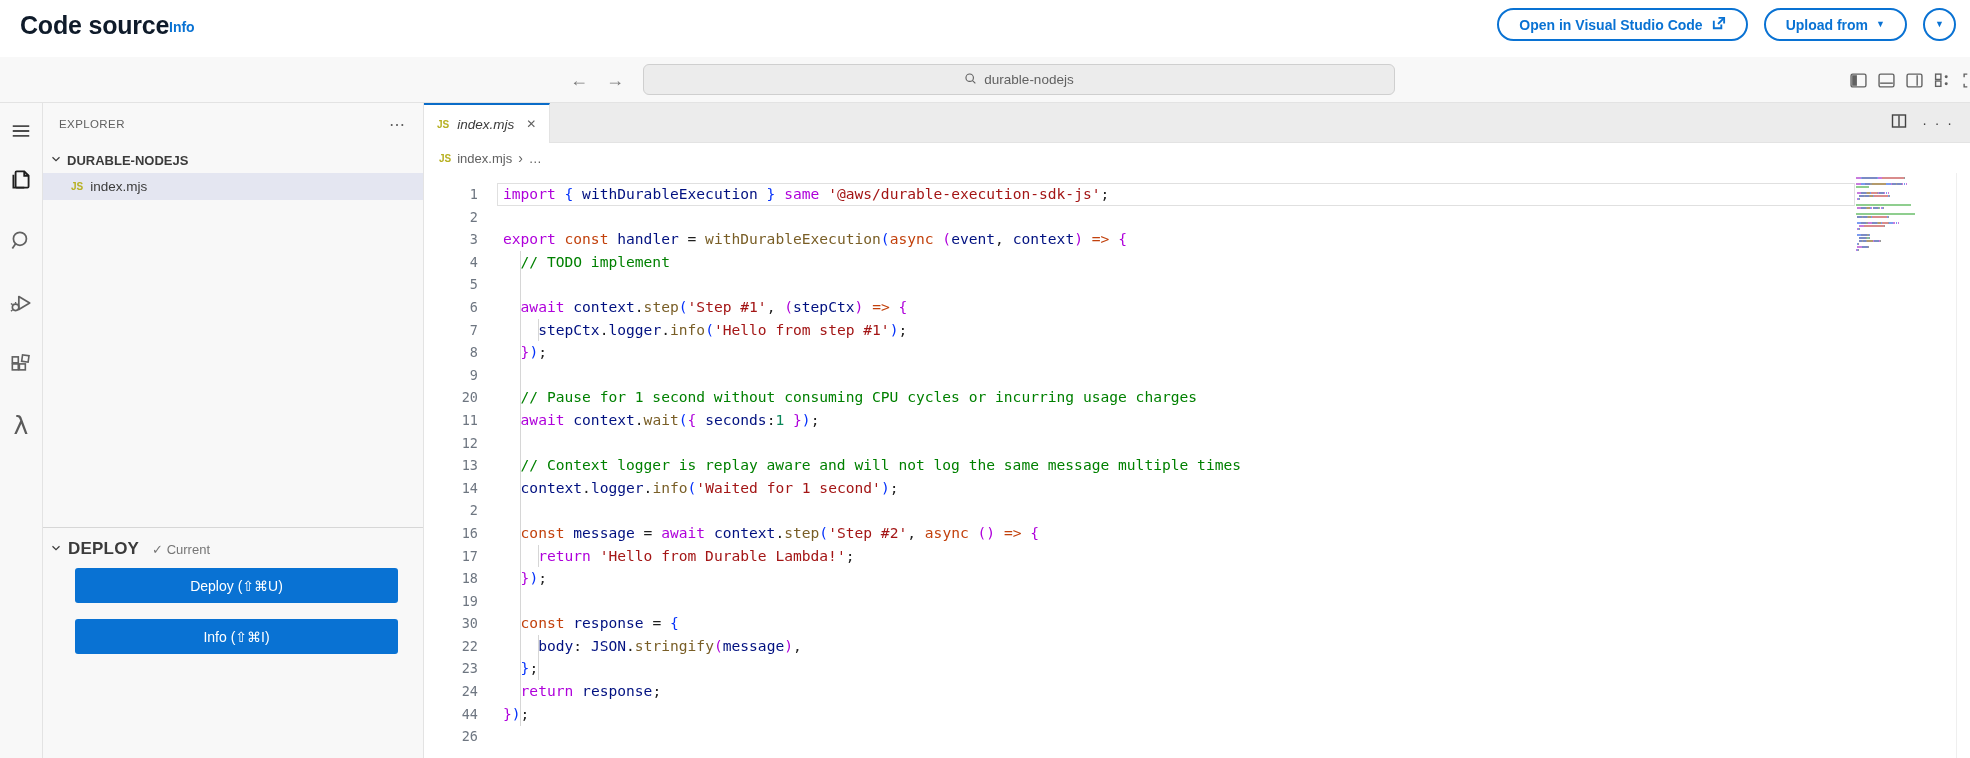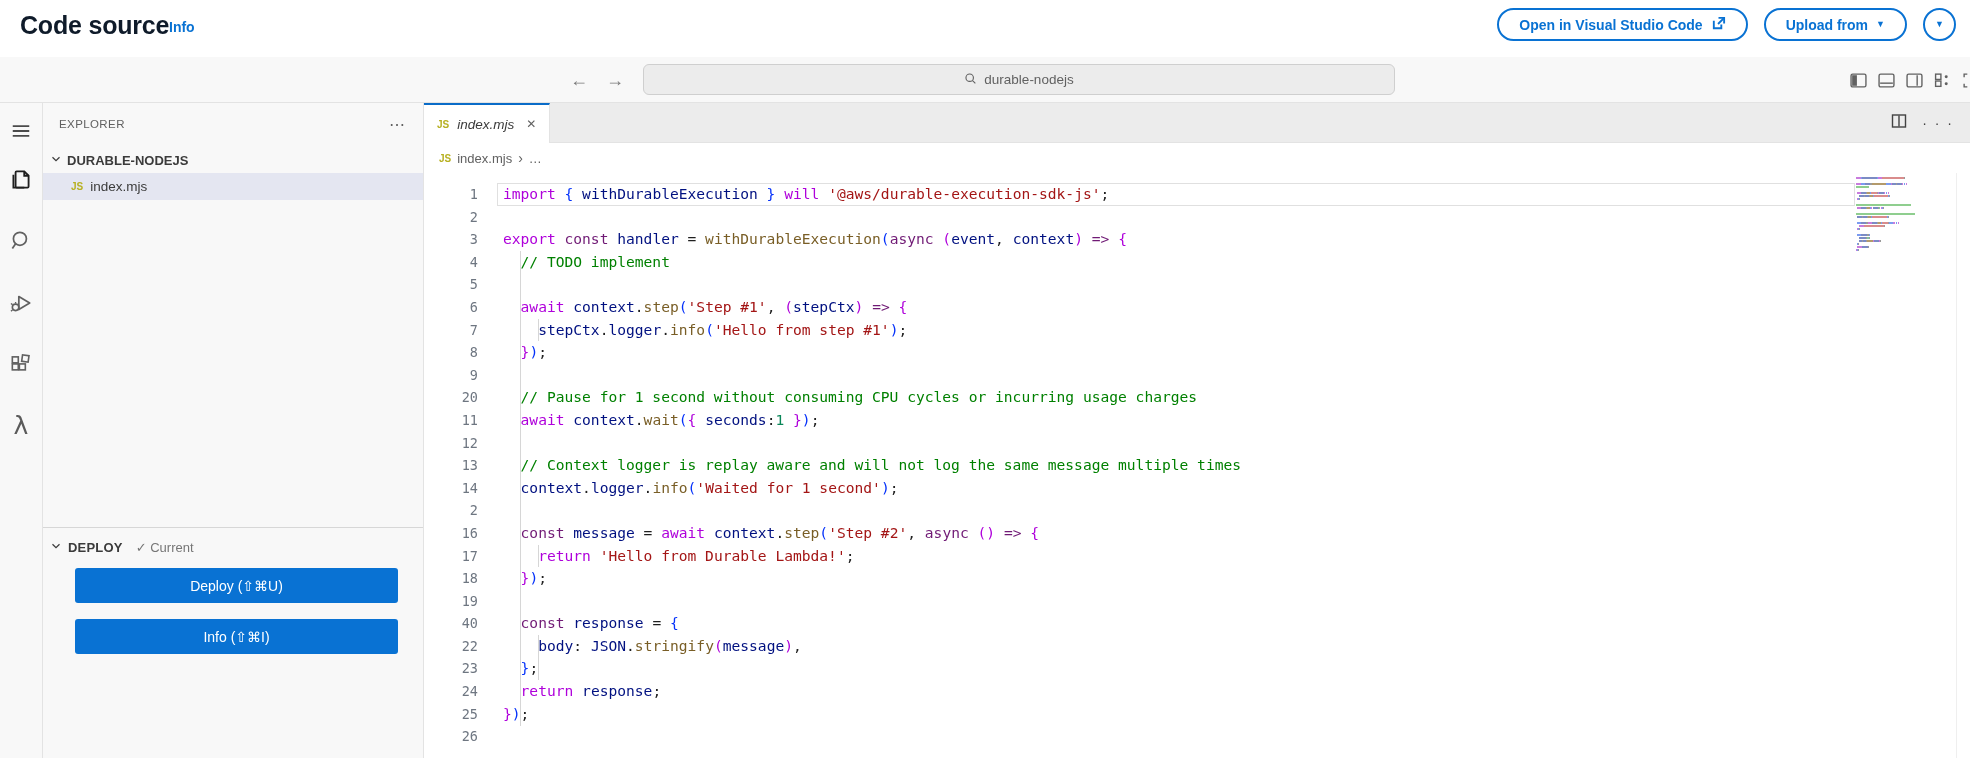--- a/index.html
+++ b/index.html
@@ -37,21 +37,21 @@
   .sb-title { font-size:11.5px; letter-spacing:0.4px; color:#616161; }
   .sb-more { margin-left:auto; color:#616161; font-size:16px; cursor:pointer; letter-spacing:2px; }
   .tree-folder { position:absolute; top:44px; left:0; right:0; height:26px; display:flex; align-items:center; gap:4px; padding-left:6px; font-weight:700; font-size:13px; cursor:pointer; }
   .tree-file { position:absolute; top:70px; left:0; right:0; height:27px; display:flex; align-items:center; gap:7px; padding-left:28px; background:#e4e6f1; font-size:13.5px; cursor:pointer; }
   .js-badge { font-size:10px; font-weight:700; color:#b7b021; font-style:normal; }
 
   .sb-section { position:absolute; left:0; right:0; border-top:1px solid #d7d7d7; }
   .sec-deploy { top:424px; height:168px; }
   .sec-events { top:592px; bottom:0; }
   .sec-head { display:flex; align-items:center; gap:5px; padding:11px 8px 0 6px; }
-  .sec-title { font-weight:700; font-size:13px; color:#3b3b3b; letter-spacing:0.2px; }
+  .sec-title { font-weight:700; font-size:17px; color:#3b3b3b; letter-spacing:0.2px; }
   .sec-status { color:#767676; font-size:13px; margin-left:8px; }
   .side-btn { display:block; position:absolute; left:32px; width:323px; height:35px; border:none; border-radius:3px; background:#0972d3; color:#fff; font-size:14px; font-weight:400; font-family:"Liberation Sans",sans-serif; cursor:pointer; }
   .btn-deploy { top:40px; }
   .btn-test { top:91px; }
   .create-row { position:absolute; top:32px; left:16px; display:flex; align-items:center; gap:9px; font-size:13.5px; color:#3b3b3b; cursor:pointer; }
   .plus { font-size:17px; color:#4b4b4b; font-weight:400; }
 
   
   .editor { flex:1; background:#fff; position:relative; display:flex; flex-direction:column; min-width:0; }
   .tabbar { height:40px; display:flex; background:#ececec; flex:none; }
@@ -60,21 +60,21 @@
   .tab-close { font-size:12px; color:#616161; margin-left:4px; cursor:pointer; }
   .tab-fill { flex:1; border-bottom:1px solid #e3e3e3; display:flex; align-items:center; justify-content:flex-end; gap:15px; padding-right:16px; color:#424242; }
   .tab-fill .dots { font-size:14px; letter-spacing:2px; cursor:pointer; color:#424242; }
   .breadcrumb { height:30px; display:flex; align-items:center; gap:6px; padding-left:15px; font-size:13px; color:#616161; flex:none; }
   .bc-sep { color:#616161; font-size:14px; }
 
   .code-area { position:relative; flex:1; overflow:hidden; font-family:"DejaVu Sans Mono",monospace; font-size:14.6px; padding-top:10px; }
   .code-row { display:flex; height:22.6px; line-height:22.6px; white-space:pre; }
   .gutter { flex:none; width:79px; padding-right:25px; text-align:right; color:#6e7681; font-size:13.5px; }
   .code-text { flex:none; white-space:pre; color:#000; }
-  .tk-kw { color:#af00db;margin-top:16px; } .tk-kw2 { color:#701a75; } .tk-fn { color:#795e26; }
+  .tk-kw { color:#af00db;margin-top:16px; } .tk-kw2 { color:#c2410c; } .tk-fn { color:#795e26; }
   .tk-var { color:#001080; } .tk-str { color:#a31515; } .tk-num { color:#098658; }
   .tk-cmt { color:#008000; } .tk-pl { color:#1f1f1f; }
   .tk-br1 { color:#0431fa; } .tk-br2 { color:#af00db; }
 
   .cur-line { position:absolute; top:10px; left:73px; right:115px; height:22.6px; border:1px solid #e0e0e0; pointer-events:none; }
   .guide { position:absolute; width:1px; background:#d6d6d6; pointer-events:none; }
   .minimap { position:absolute; top:4px; right:30px; width:84px; cursor:pointer; }
   .mm-row { height:2px; margin-bottom:1px; white-space:nowrap; overflow:hidden; font-size:0; }
   .mm-tk { display:inline-block; height:2px; }
   .scroll-edge { position:absolute; top:0; bottom:0; right:13px; width:1px; background:#efefef; }
@@ -260,44 +260,44 @@
         <span>…</span>
       </div>
 
       <div class="code-area">
         <div class="cur-line"></div>
         <div class="guide" style="left:96px; top:78px; height:475px;"></div>
         <div class="guide" style="left:114px; top:146px; height:22px;"></div>
         <div class="guide" style="left:114px; top:372px; height:22px;"></div>
         <div class="guide" style="left:114px; top:462px; height:45px;"></div>
         <div>
-            <div class="code-row"><span class="gutter">1</span><span class="code-text"><span class="tk-kw">import </span><span class="tk-br1">{</span><span class="tk-var"> withDurableExecution </span><span class="tk-br1">}</span><span class="tk-kw"> will </span><span class="tk-str">'@aws/durable-execution-sdk-js'</span><span class="tk-pl">;</span></span></div>
+            <div class="code-row"><span class="gutter">1</span><span class="code-text"><span class="tk-kw">import </span><span class="tk-br1">{</span><span class="tk-var"> withDurableExecution </span><span class="tk-br1">}</span><span class="tk-kw"> same </span><span class="tk-str">'@aws/durable-execution-sdk-js'</span><span class="tk-pl">;</span></span></div>
             <div class="code-row"><span class="gutter">2</span><span class="code-text"></span></div>
             <div class="code-row"><span class="gutter">3</span><span class="code-text"><span class="tk-kw">export </span><span class="tk-kw2">const </span><span class="tk-var">handler</span><span class="tk-pl"> = </span><span class="tk-fn">withDurableExecution</span><span class="tk-br1">(</span><span class="tk-kw2">async </span><span class="tk-br2">(</span><span class="tk-var">event</span><span class="tk-pl">, </span><span class="tk-var">context</span><span class="tk-br2">)</span><span class="tk-pl"> </span><span class="tk-kw2">=&gt;</span><span class="tk-pl"> </span><span class="tk-br2">{</span></span></div>
             <div class="code-row"><span class="gutter">4</span><span class="code-text"><span class="tk-cmt">  // TODO implement</span></span></div>
             <div class="code-row"><span class="gutter">5</span><span class="code-text"></span></div>
             <div class="code-row"><span class="gutter">6</span><span class="code-text"><span class="tk-pl">  </span><span class="tk-kw">await </span><span class="tk-var">context</span><span class="tk-pl">.</span><span class="tk-fn">step</span><span class="tk-br1">(</span><span class="tk-str">'Step #1'</span><span class="tk-pl">, </span><span class="tk-br2">(</span><span class="tk-var">stepCtx</span><span class="tk-br2">)</span><span class="tk-pl"> </span><span class="tk-kw2">=&gt;</span><span class="tk-pl"> </span><span class="tk-br2">{</span></span></div>
             <div class="code-row"><span class="gutter">7</span><span class="code-text"><span class="tk-pl">    </span><span class="tk-var">stepCtx</span><span class="tk-pl">.</span><span class="tk-var">logger</span><span class="tk-pl">.</span><span class="tk-fn">info</span><span class="tk-br1">(</span><span class="tk-str">'Hello from step #1'</span><span class="tk-br1">)</span><span class="tk-pl">;</span></span></div>
             <div class="code-row"><span class="gutter">8</span><span class="code-text"><span class="tk-pl">  </span><span class="tk-br2">}</span><span class="tk-br1">)</span><span class="tk-pl">;</span></span></div>
             <div class="code-row"><span class="gutter">9</span><span class="code-text"></span></div>
             <div class="code-row"><span class="gutter">20</span><span class="code-text"><span class="tk-cmt">  // Pause for 1 second without consuming CPU cycles or incurring usage charges</span></span></div>
             <div class="code-row"><span class="gutter">11</span><span class="code-text"><span class="tk-pl">  </span><span class="tk-kw">await </span><span class="tk-var">context</span><span class="tk-pl">.</span><span class="tk-fn">wait</span><span class="tk-br1">(</span><span class="tk-br2">{</span><span class="tk-pl"> </span><span class="tk-var">seconds</span><span class="tk-pl">:</span><span class="tk-num">1</span><span class="tk-pl"> </span><span class="tk-br2">}</span><span class="tk-br1">)</span><span class="tk-pl">;</span></span></div>
             <div class="code-row"><span class="gutter">12</span><span class="code-text"></span></div>
             <div class="code-row"><span class="gutter">13</span><span class="code-text"><span class="tk-cmt">  // Context logger is replay aware and will not log the same message multiple times</span></span></div>
             <div class="code-row"><span class="gutter">14</span><span class="code-text"><span class="tk-pl">  </span><span class="tk-var">context</span><span class="tk-pl">.</span><span class="tk-var">logger</span><span class="tk-pl">.</span><span class="tk-fn">info</span><span class="tk-br1">(</span><span class="tk-str">'Waited for 1 second'</span><span class="tk-br1">)</span><span class="tk-pl">;</span></span></div>
             <div class="code-row"><span class="gutter">2</span><span class="code-text"></span></div>
             <div class="code-row"><span class="gutter">16</span><span class="code-text"><span class="tk-pl">  </span><span class="tk-kw2">const </span><span class="tk-var">message</span><span class="tk-pl"> = </span><span class="tk-kw">await </span><span class="tk-var">context</span><span class="tk-pl">.</span><span class="tk-fn">step</span><span class="tk-br1">(</span><span class="tk-str">'Step #2'</span><span class="tk-pl">, </span><span class="tk-kw2">async </span><span class="tk-br2">(</span><span class="tk-br2">)</span><span class="tk-pl"> </span><span class="tk-kw2">=&gt;</span><span class="tk-pl"> </span><span class="tk-br2">{</span></span></div>
             <div class="code-row"><span class="gutter">17</span><span class="code-text"><span class="tk-pl">    </span><span class="tk-kw">return </span><span class="tk-str">'Hello from Durable Lambda!'</span><span class="tk-pl">;</span></span></div>
             <div class="code-row"><span class="gutter">18</span><span class="code-text"><span class="tk-pl">  </span><span class="tk-br2">}</span><span class="tk-br1">)</span><span class="tk-pl">;</span></span></div>
             <div class="code-row"><span class="gutter">19</span><span class="code-text"></span></div>
-            <div class="code-row"><span class="gutter">40</span><span class="code-text"><span class="tk-pl">  </span><span class="tk-kw2">const </span><span class="tk-var">response</span><span class="tk-pl"> = </span><span class="tk-br1">{</span></span></div>
+            <div class="code-row"><span class="gutter">30</span><span class="code-text"><span class="tk-pl">  </span><span class="tk-kw2">const </span><span class="tk-var">response</span><span class="tk-pl"> = </span><span class="tk-br1">{</span></span></div>
             <div class="code-row"><span class="gutter">22</span><span class="code-text"><span class="tk-pl">    </span><span class="tk-var">body</span><span class="tk-pl">: </span><span class="tk-var">JSON</span><span class="tk-pl">.</span><span class="tk-fn">stringify</span><span class="tk-br2">(</span><span class="tk-var">message</span><span class="tk-br2">)</span><span class="tk-pl">,</span></span></div>
             <div class="code-row"><span class="gutter">23</span><span class="code-text"><span class="tk-pl">  </span><span class="tk-br1">}</span><span class="tk-pl">;</span></span></div>
             <div class="code-row"><span class="gutter">24</span><span class="code-text"><span class="tk-pl">  </span><span class="tk-kw">return </span><span class="tk-var">response</span><span class="tk-pl">;</span></span></div>
-            <div class="code-row"><span class="gutter">25</span><span class="code-text"><span class="tk-br2">}</span><span class="tk-br1">)</span><span class="tk-pl">;</span></span></div>
+            <div class="code-row"><span class="gutter">44</span><span class="code-text"><span class="tk-br2">}</span><span class="tk-br1">)</span><span class="tk-pl">;</span></span></div>
             <div class="code-row"><span class="gutter">26</span><span class="code-text"></span></div>
           </div>
         <div class="minimap">
             <div class="mm-row"><span class="mm-tk" style="width: 5px; background: rgb(200, 123, 221);"></span><span class="mm-tk" style="width: 1px; background: rgb(123, 155, 240);"></span><span class="mm-tk" style="width: 15px; background: rgb(123, 139, 196);"></span><span class="mm-tk" style="width: 1px; background: rgb(123, 155, 240);"></span><span class="mm-tk" style="width: 4px; background: rgb(200, 123, 221);"></span><span class="mm-tk" style="width: 22px; background: rgb(217, 140, 140);"></span><span class="mm-tk" style="width: 1px; background: rgb(154, 154, 154);"></span></div>
             <div class="mm-row"></div>
             <div class="mm-row"><span class="mm-tk" style="width: 5px; background: rgb(200, 123, 221);"></span><span class="mm-tk" style="width: 4px; background: rgb(123, 155, 240);"></span><span class="mm-tk" style="width: 5px; background: rgb(123, 139, 196);"></span><span class="mm-tk" style="width: 2px; background: rgb(154, 154, 154);"></span><span class="mm-tk" style="width: 14px; background: rgb(179, 154, 107);"></span><span class="mm-tk" style="width: 1px; background: rgb(123, 155, 240);"></span><span class="mm-tk" style="width: 4px; background: rgb(123, 155, 240);"></span><span class="mm-tk" style="width: 1px; background: rgb(200, 123, 221);"></span><span class="mm-tk" style="width: 4px; background: rgb(123, 139, 196);"></span><span class="mm-tk" style="width: 1px; background: rgb(154, 154, 154);"></span><span class="mm-tk" style="width: 5px; background: rgb(123, 139, 196);"></span><span class="mm-tk" style="width: 1px; background: rgb(200, 123, 221);"></span><span class="mm-tk" style="width: 1px; background: transparent;"></span><span class="mm-tk" style="width: 1px; background: rgb(123, 155, 240);"></span><span class="mm-tk" style="width: 1px; background: transparent;"></span><span class="mm-tk" style="width: 1px; background: rgb(200, 123, 221);"></span></div>
             <div class="mm-row"><span class="mm-tk" style="width: 13px; background: rgb(143, 206, 143);"></span></div>
             <div class="mm-row"></div>
             <div class="mm-row"><span class="mm-tk" style="width: 1px; background: transparent;"></span><span class="mm-tk" style="width: 4px; background: rgb(200, 123, 221);"></span><span class="mm-tk" style="width: 5px; background: rgb(123, 139, 196);"></span><span class="mm-tk" style="width: 1px; background: rgb(154, 154, 154);"></span><span class="mm-tk" style="width: 3px; background: rgb(179, 154, 107);"></span><span class="mm-tk" style="width: 1px; background: rgb(123, 155, 240);"></span><span class="mm-tk" style="width: 6px; background: rgb(217, 140, 140);"></span><span class="mm-tk" style="width: 1px; background: rgb(154, 154, 154);"></span><span class="mm-tk" style="width: 1px; background: rgb(200, 123, 221);"></span><span class="mm-tk" style="width: 5px; background: rgb(123, 139, 196);"></span><span class="mm-tk" style="width: 1px; background: rgb(200, 123, 221);"></span><span class="mm-tk" style="width: 1px; background: transparent;"></span><span class="mm-tk" style="width: 1px; background: rgb(123, 155, 240);"></span><span class="mm-tk" style="width: 1px; background: transparent;"></span><span class="mm-tk" style="width: 1px; background: rgb(200, 123, 221);"></span></div>
             <div class="mm-row"><span class="mm-tk" style="width: 3px; background: transparent;"></span><span class="mm-tk" style="width: 5px; background: rgb(123, 139, 196);"></span><span class="mm-tk" style="width: 1px; background: rgb(154, 154, 154);"></span><span class="mm-tk" style="width: 4px; background: rgb(123, 139, 196);"></span><span class="mm-tk" style="width: 1px; background: rgb(154, 154, 154);"></span><span class="mm-tk" style="width: 3px; background: rgb(179, 154, 107);"></span><span class="mm-tk" style="width: 1px; background: rgb(123, 155, 240);"></span><span class="mm-tk" style="width: 14px; background: rgb(217, 140, 140);"></span><span class="mm-tk" style="width: 1px; background: rgb(123, 155, 240);"></span><span class="mm-tk" style="width: 1px; background: rgb(154, 154, 154);"></span></div>

